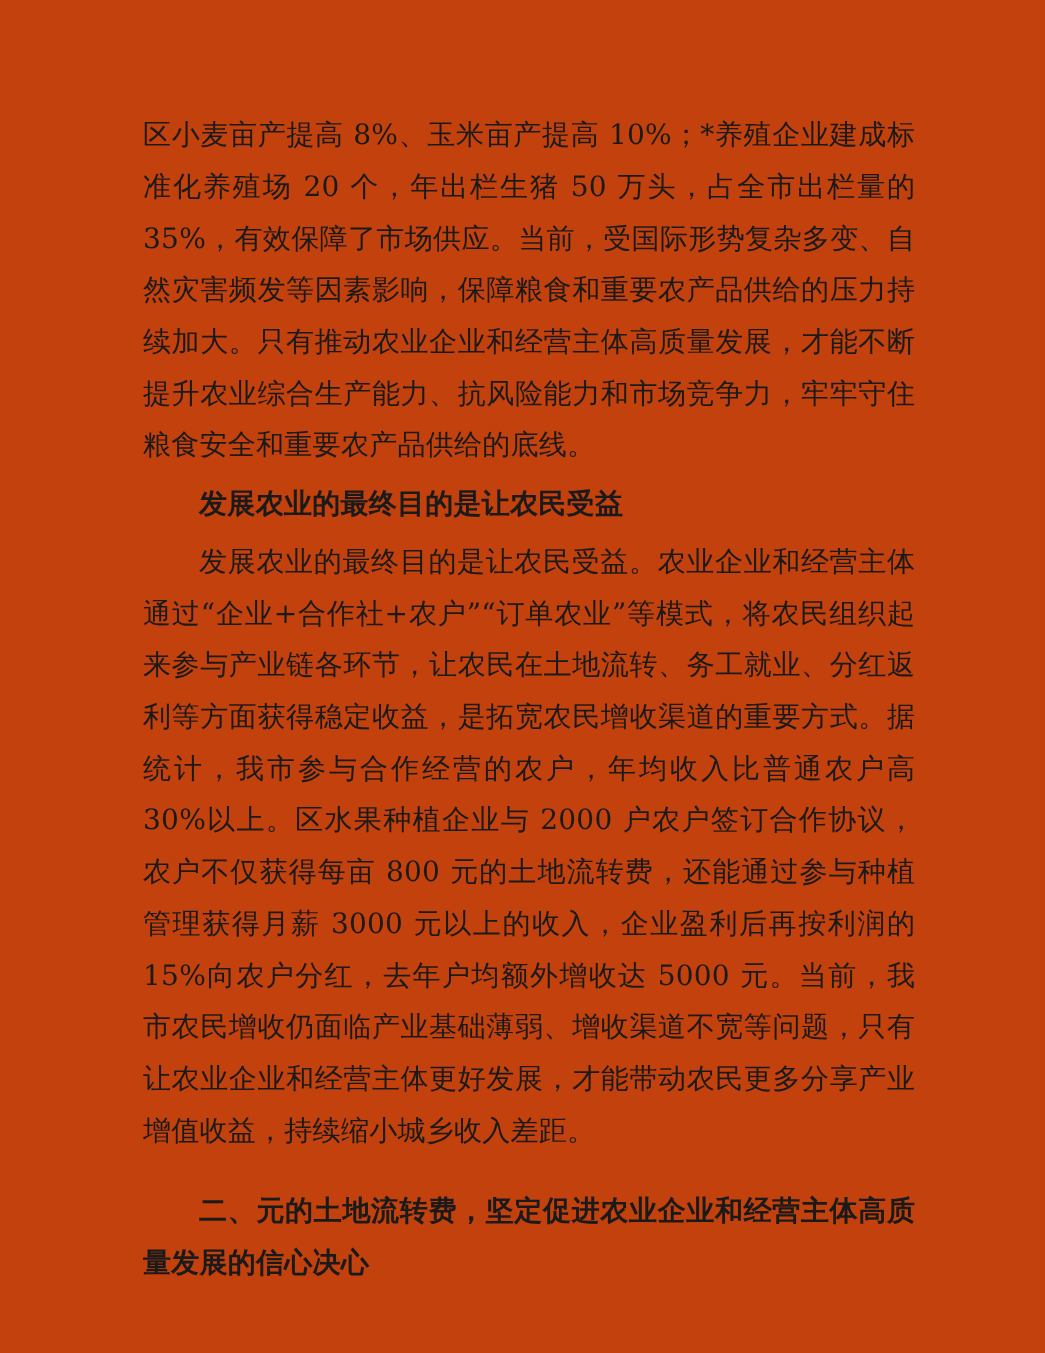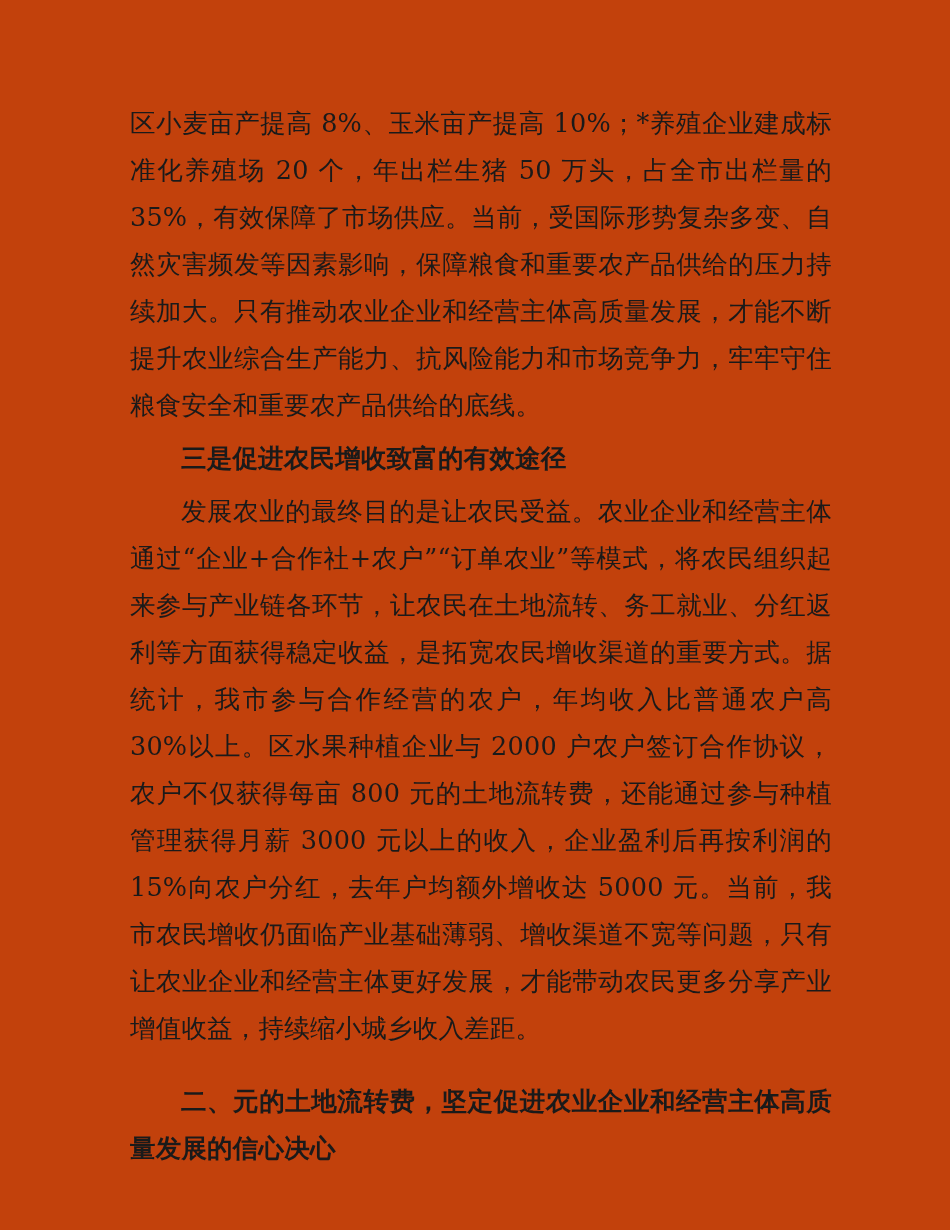--- a/index.html
+++ b/index.html
@@ -52,21 +52,21 @@
 </head>
 <body>
 
 <div class="page">
   <div class="doc-body">
 
     <p class="para">区小麦亩产提高 8%、玉米亩产提高 10%；*养殖企业建成标准化养殖场 20 个，年出栏生猪 50 万头，占全市出栏量的 35%，有效保障了市场供应。当前，受国际形势复杂多变、自然灾害频发等因素影响，保障粮食和重要农产品供给的压力持续加大。只有推动农业企业和经营主体高质量发展，才能不断提升农业综合生产能力、抗风险能力和市场竞争力，牢牢守住粮食安全和重要农产品供给的底线。</p>
 
     <div class="gap-small"></div>
 
-    <p class="heading">三是促进农民增收致富的有效途径</p>
+    <p class="heading">发展农业的最终目的是让农民受益</p>
 
     <div class="gap-small"></div>
 
     <p class="indent">发展农业的最终目的是让农民受益。农业企业和经营主体通过“企业+合作社+农户”“订单农业”等模式，将农民组织起来参与产业链各环节，让农民在土地流转、务工就业、分红返利等方面获得稳定收益，是拓宽农民增收渠道的重要方式。据统计，我市参与合作经营的农户，年均收入比普通农户高 30%以上。区水果种植企业与 2000 户农户签订合作协议，农户不仅获得每亩 800 元的土地流转费，还能通过参与种植管理获得月薪 3000 元以上的收入，企业盈利后再按利润的 15%向农户分红，去年户均额外增收达 5000 元。当前，我市农民增收仍面临产业基础薄弱、增收渠道不宽等问题，只有让农业企业和经营主体更好发展，才能带动农民更多分享产业增值收益，持续缩小城乡收入差距。</p>
 
     <div class="gap-large"></div>
 
     <p class="heading">二、元的土地流转费，坚定促进农业企业和经营主体高质量发展的信心决心</p>
 
   </div>

